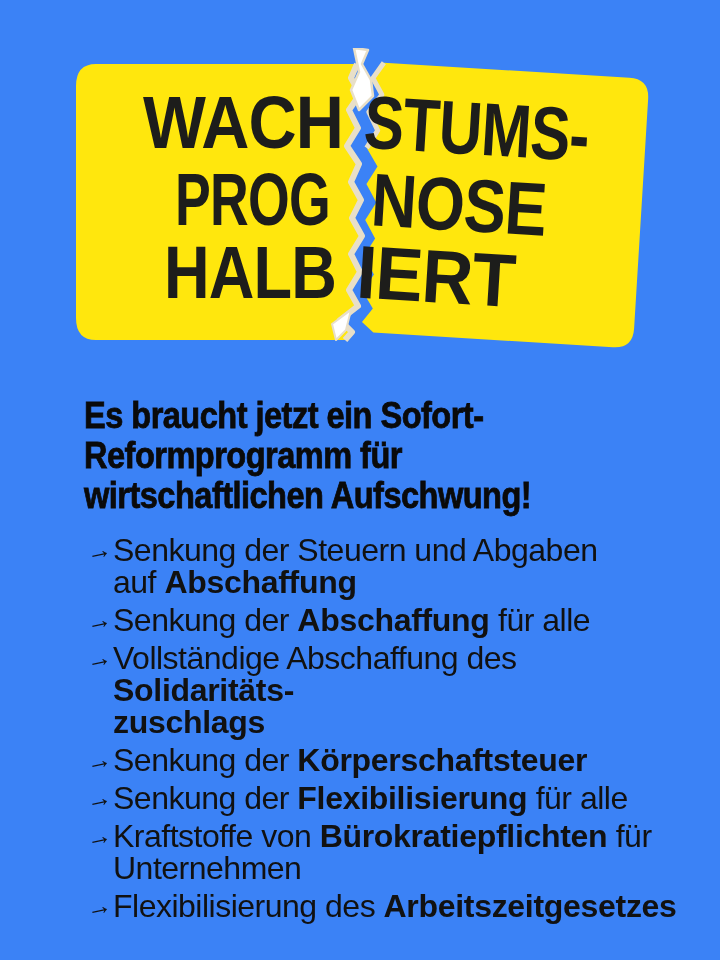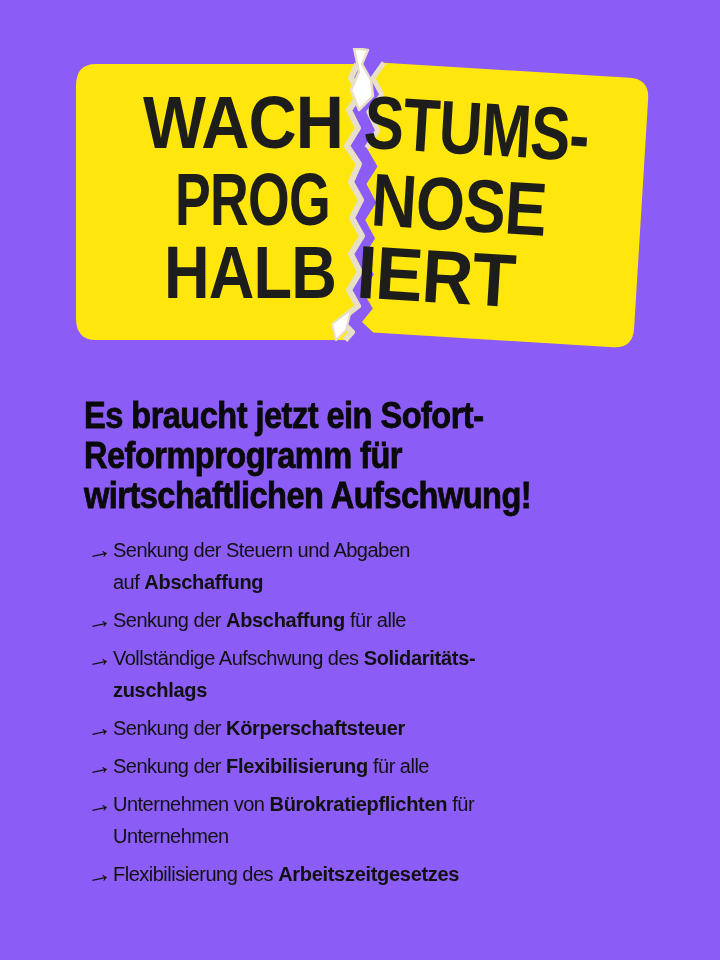--- a/index.html
+++ b/index.html
@@ -1,19 +1,19 @@
 <!DOCTYPE html>
 <html><head>
 <meta charset="utf-8">
 <style>
   html,body { margin:0; padding:0; background:#ffffff; }
   body { font-family:"Liberation Sans", sans-serif; }
   .page {
     position:relative; width:720px; height:960px;
-    background:#8b5cf6; overflow:hidden;text-decoration:underline;
+    background:#3b82f6; overflow:hidden;text-decoration:underline;
   }
   
   .banner-svg { position:absolute; left:70px; top:48px; width:590px; height:312px; }
   .banner-text {
     font-family:"Liberation Sans", sans-serif;
     font-weight:bold;
     font-size:75px;
     letter-spacing:-1px;
   }
   
@@ -33,21 +33,21 @@
   }
   .item { display:flex; align-items:flex-start; }
   .arrow {
     flex:0 0 27px; width:27px;
     font-size:25px; line-height:32px;
     transform:rotate(-12deg); transform-origin:center;
     color:#111111;
   }
   .item-text {
     flex:1 1 auto;
-    font-size:20px; line-height:32px;
+    font-size:32px; line-height:32px;
     letter-spacing:-0.5px;
     white-space:pre-line;
   }
   .item-text b { font-weight:bold; letter-spacing:-0.3px; }
 </style>
 </head>
 <body>
 
 <div class="page">
 
@@ -87,34 +87,34 @@
         <span class="arrow">→</span>
         <span class="item-text"><span>Senkung der Steuern und Abgaben
 auf </span><b>Abschaffung</b><span></span></span>
       </div>
     <div class="item">
         <span class="arrow">→</span>
         <span class="item-text"><span>Senkung der </span><b>Abschaffung</b><span> für alle</span></span>
       </div>
     <div class="item">
         <span class="arrow">→</span>
-        <span class="item-text"><span>Vollständige Aufschwung des </span><b>Solidaritäts-
+        <span class="item-text"><span>Vollständige Abschaffung des </span><b>Solidaritäts-
 zuschlags</b><span></span></span>
       </div>
     <div class="item">
         <span class="arrow">→</span>
         <span class="item-text"><span>Senkung der </span><b>Körperschaftsteuer</b><span></span></span>
       </div>
     <div class="item">
         <span class="arrow">→</span>
         <span class="item-text"><span>Senkung der </span><b>Flexibilisierung</b><span> für alle</span></span>
       </div>
     <div class="item">
         <span class="arrow">→</span>
-        <span class="item-text"><span>Unternehmen von </span><b>Bürokratiepflichten</b><span> für
+        <span class="item-text"><span>Kraftstoffe von </span><b>Bürokratiepflichten</b><span> für
 Unternehmen</span></span>
       </div>
     <div class="item">
         <span class="arrow">→</span>
         <span class="item-text"><span>Flexibilisierung des </span><b>Arbeitszeitgesetzes</b><span></span></span>
       </div>
   </div>
 
 </div>
 

